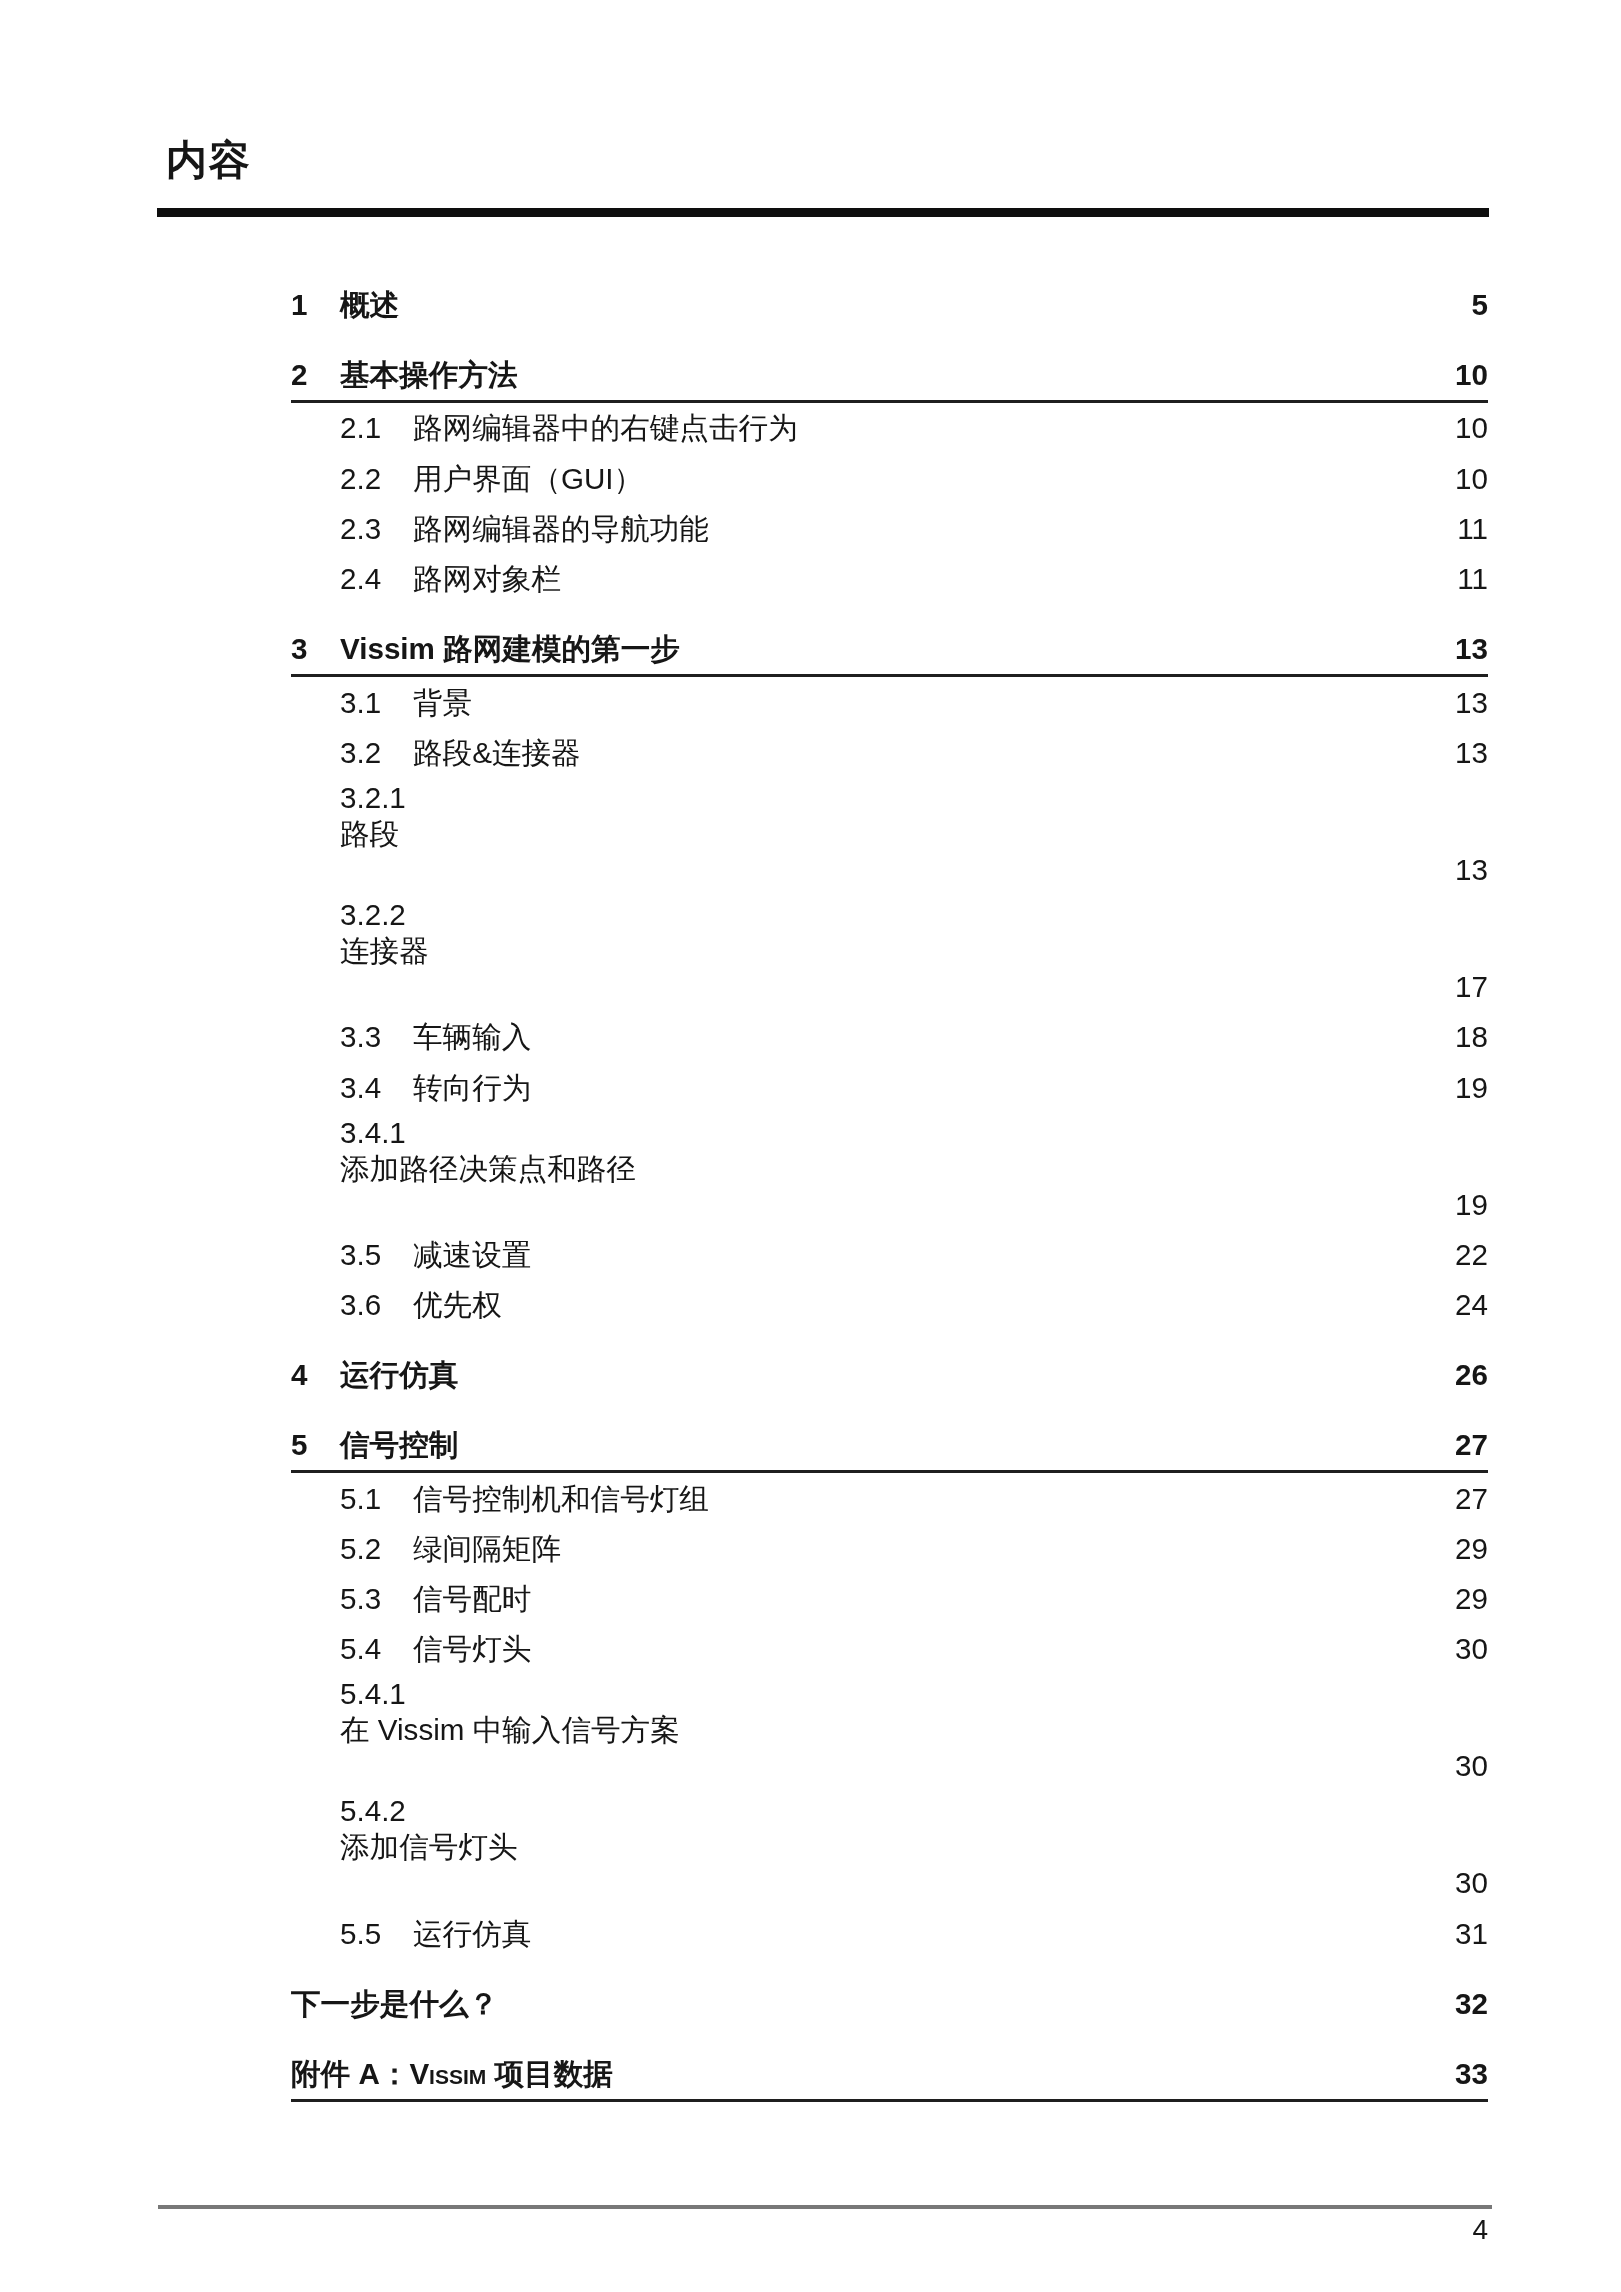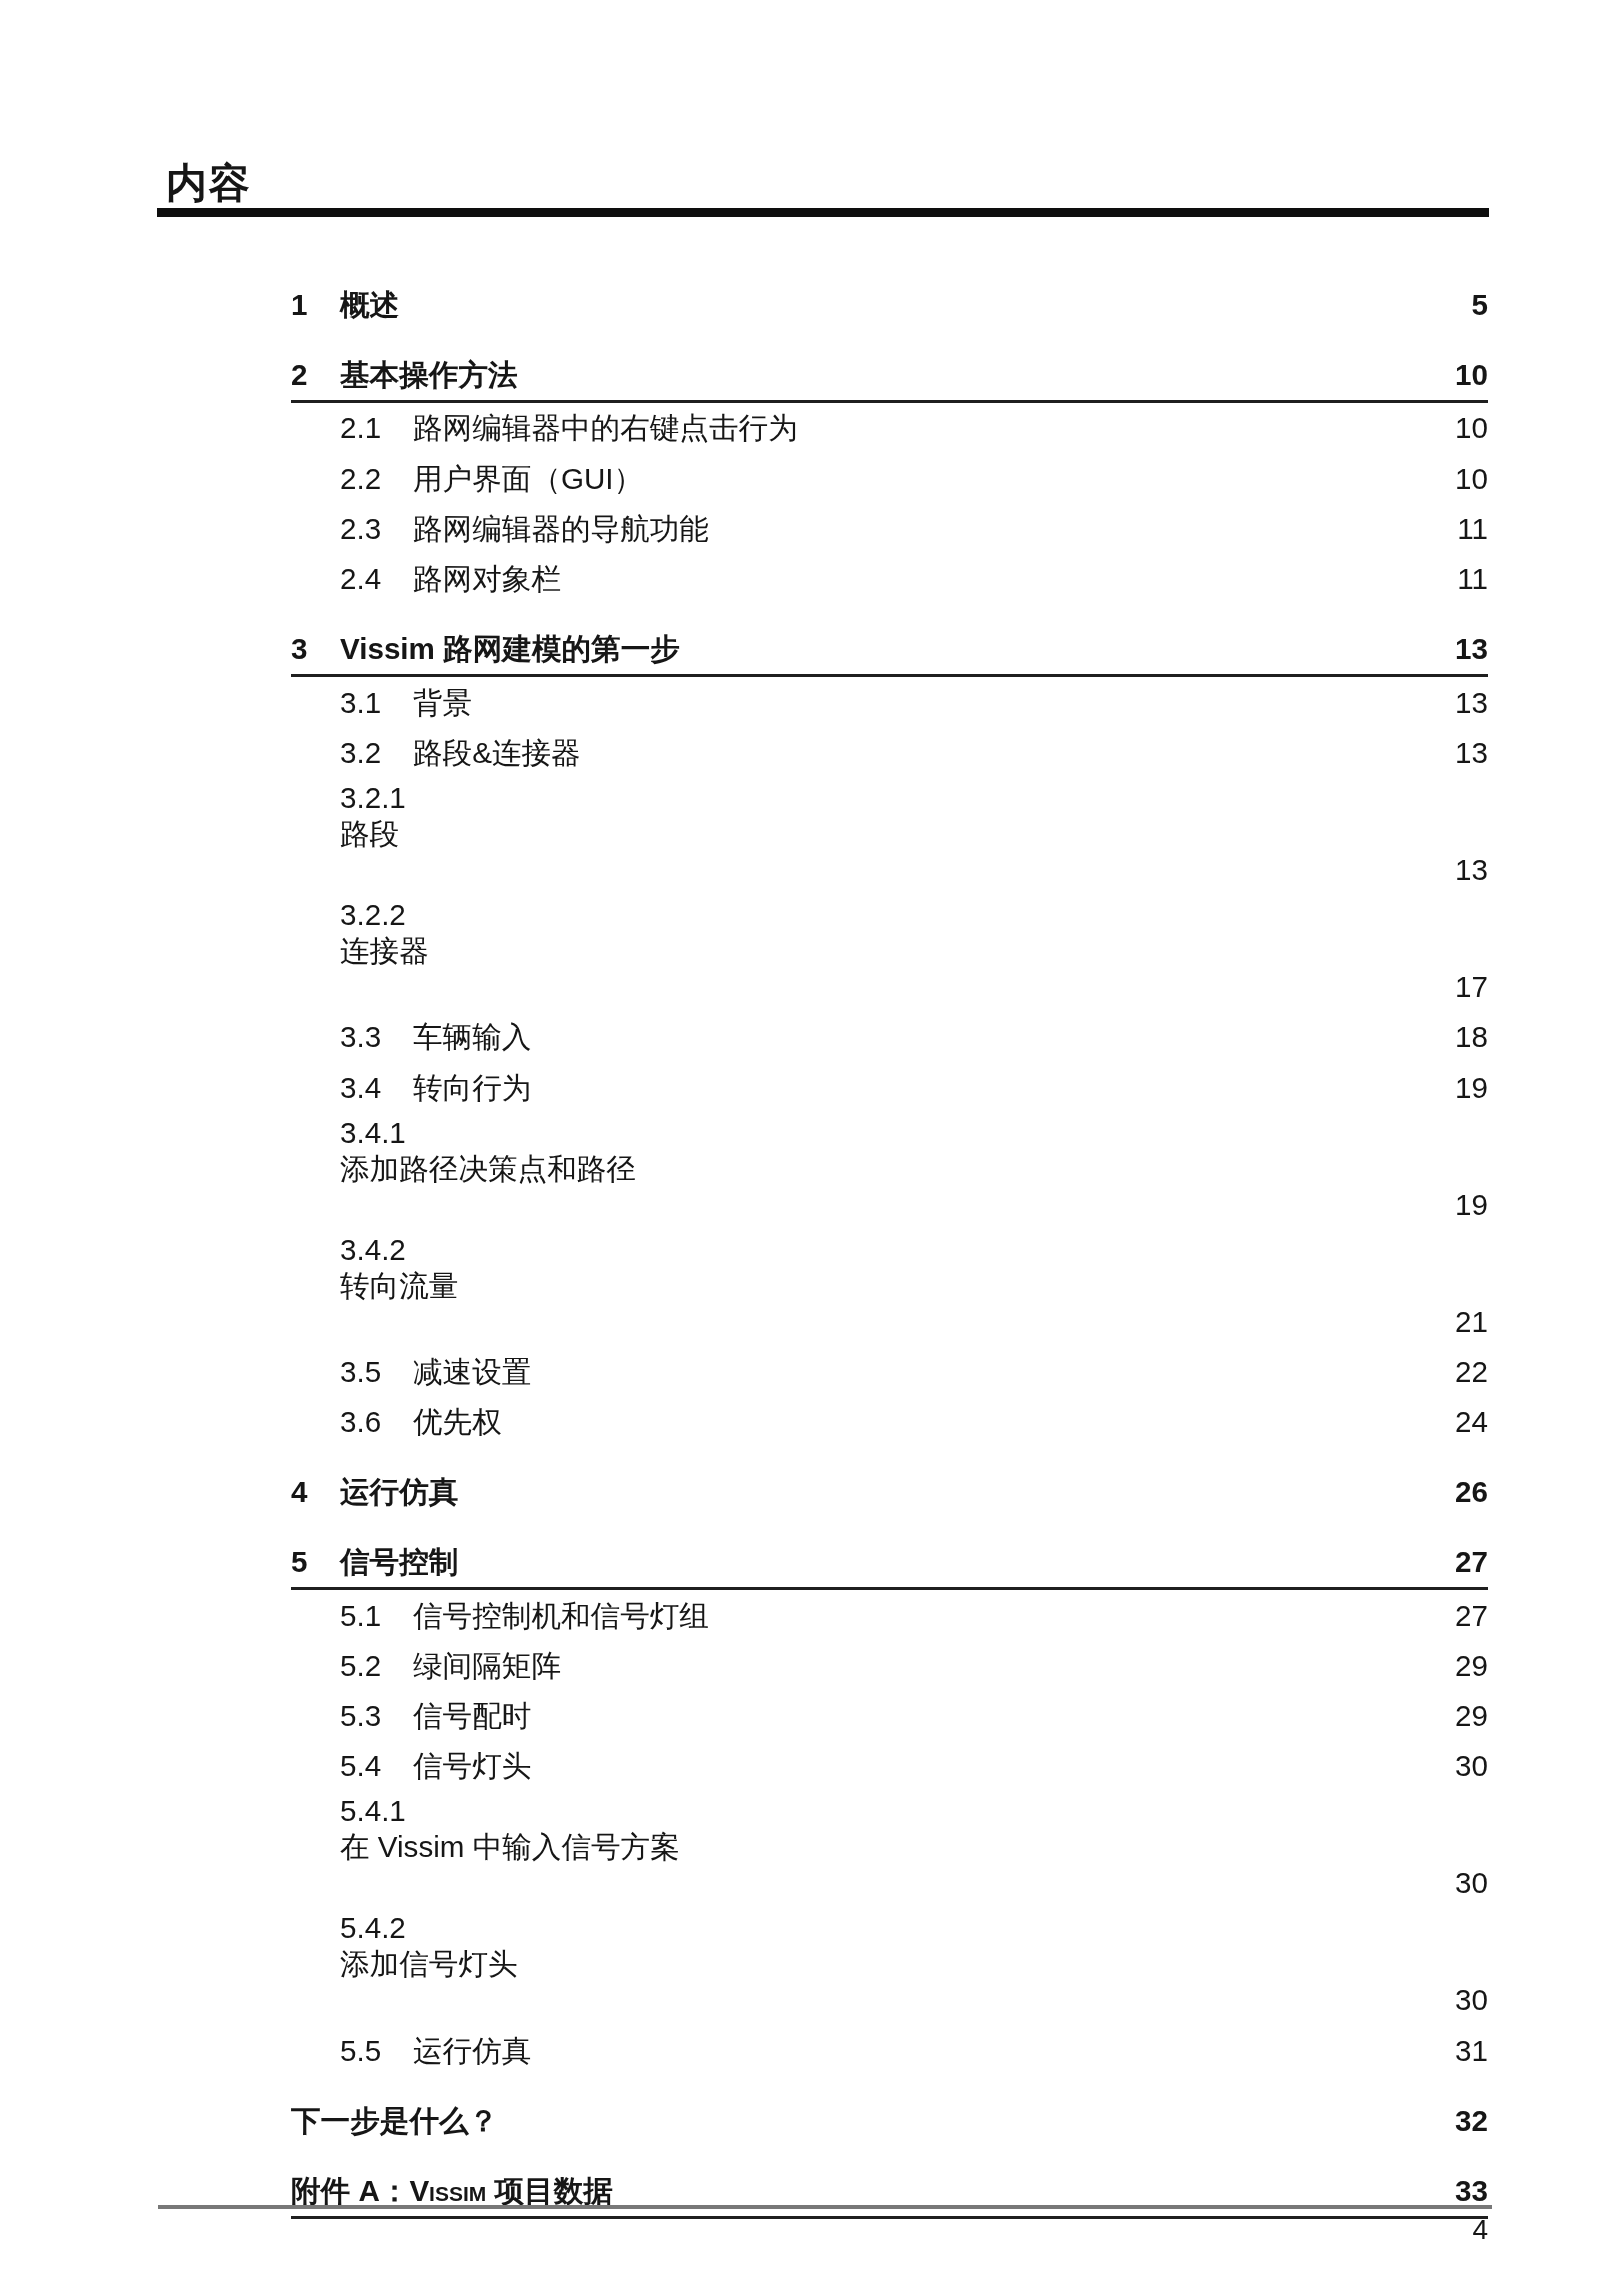--- a/index.html
+++ b/index.html
@@ -13,21 +13,21 @@
     height: 2293px;
     background: #ffffff;
     font-family: "Liberation Sans", "DejaVu Sans", sans-serif;
     color: #161616;
     overflow: hidden;
   }
   
   .header-title {
     position: absolute;
     left: 166px;
-    top: 161px;
+    top: 138px;
     font-size: 41px;
     line-height: 45px;
     font-weight: bold;
     letter-spacing: 1.8px;
   }
   .header-rule {
     position: absolute;
     left: 157px;
     top: 208px;
     width: 1332px;
@@ -159,25 +159,20 @@
       <div class="row l2">
         <span class="num">3.4</span>
         <span class="title">转向行为</span>
         <span class="pg">19</span>
       </div>
       <div class="row l3">
         <span class="num">3.4.1</span>
         <span class="title">添加路径决策点和路径</span>
         <span class="pg">19</span>
       </div>
-      <div class="row l3">
-        <span class="num">3.4.2</span>
-        <span class="title">转向流量</span>
-        <span class="pg">21</span>
-      </div>
       <div class="row l2">
         <span class="num">3.5</span>
         <span class="title">减速设置</span>
         <span class="pg">22</span>
       </div>
       <div class="row l2">
         <span class="num">3.6</span>
         <span class="title">优先权</span>
         <span class="pg">24</span>
       </div>

